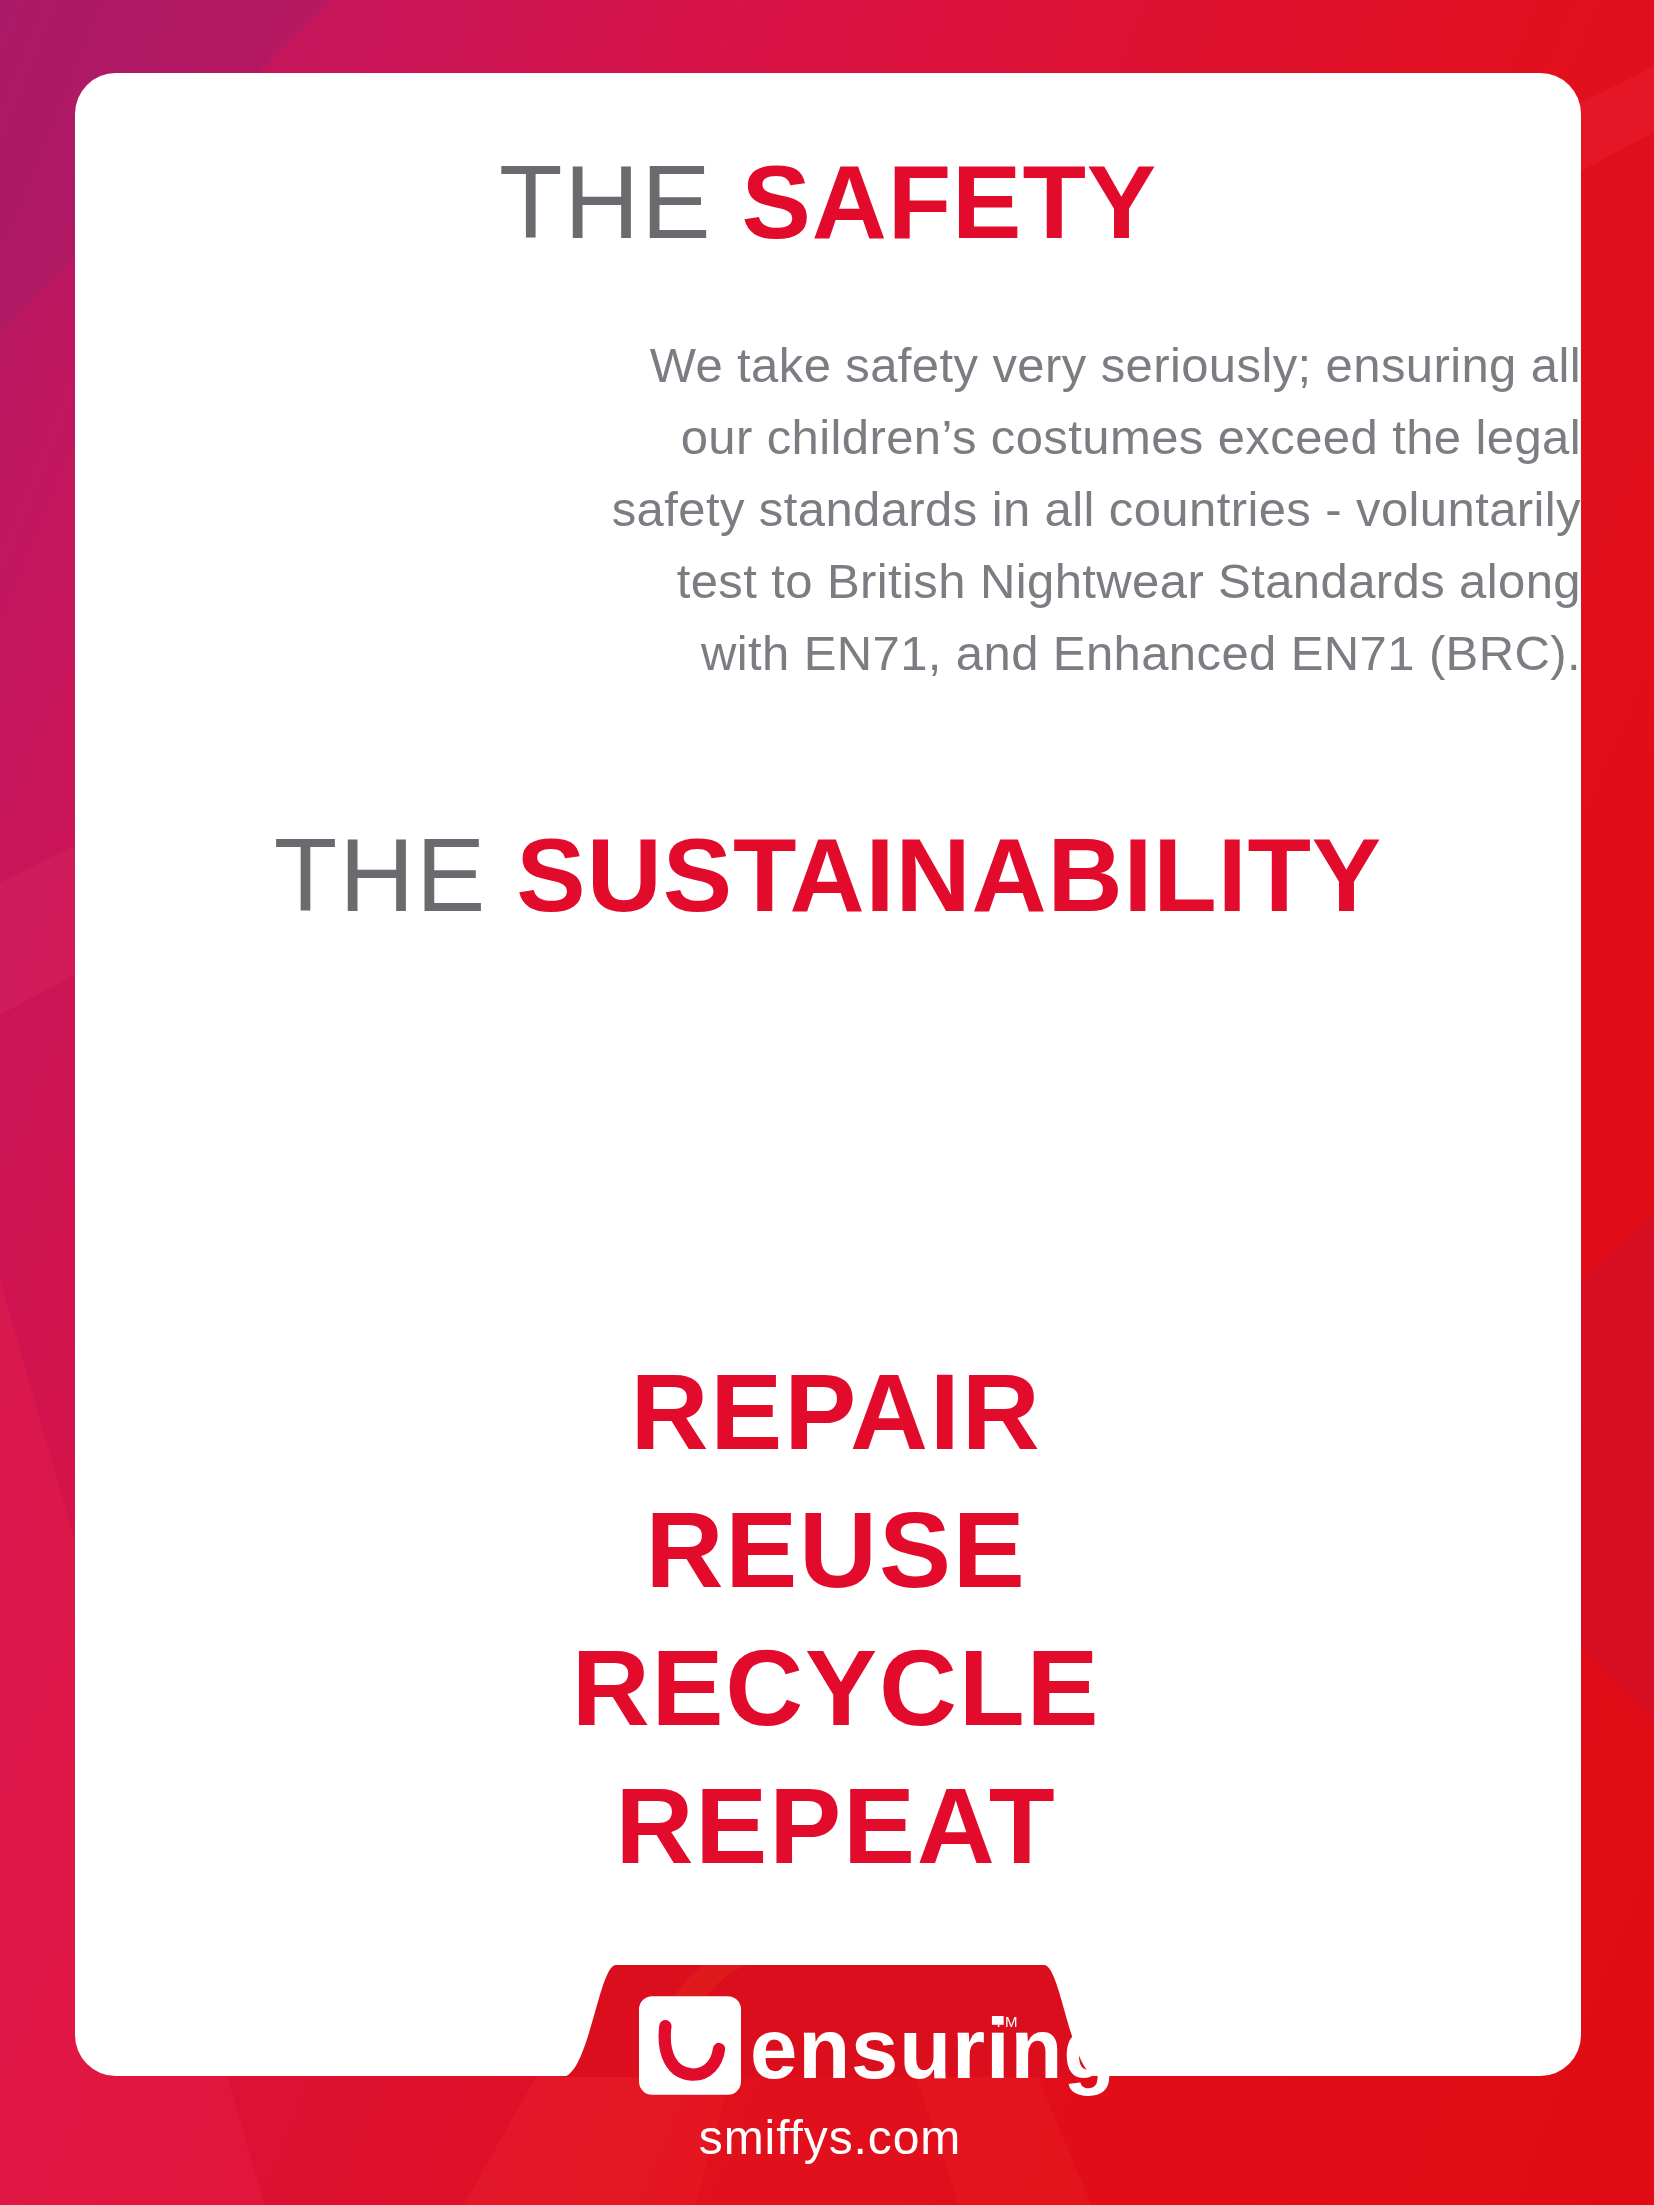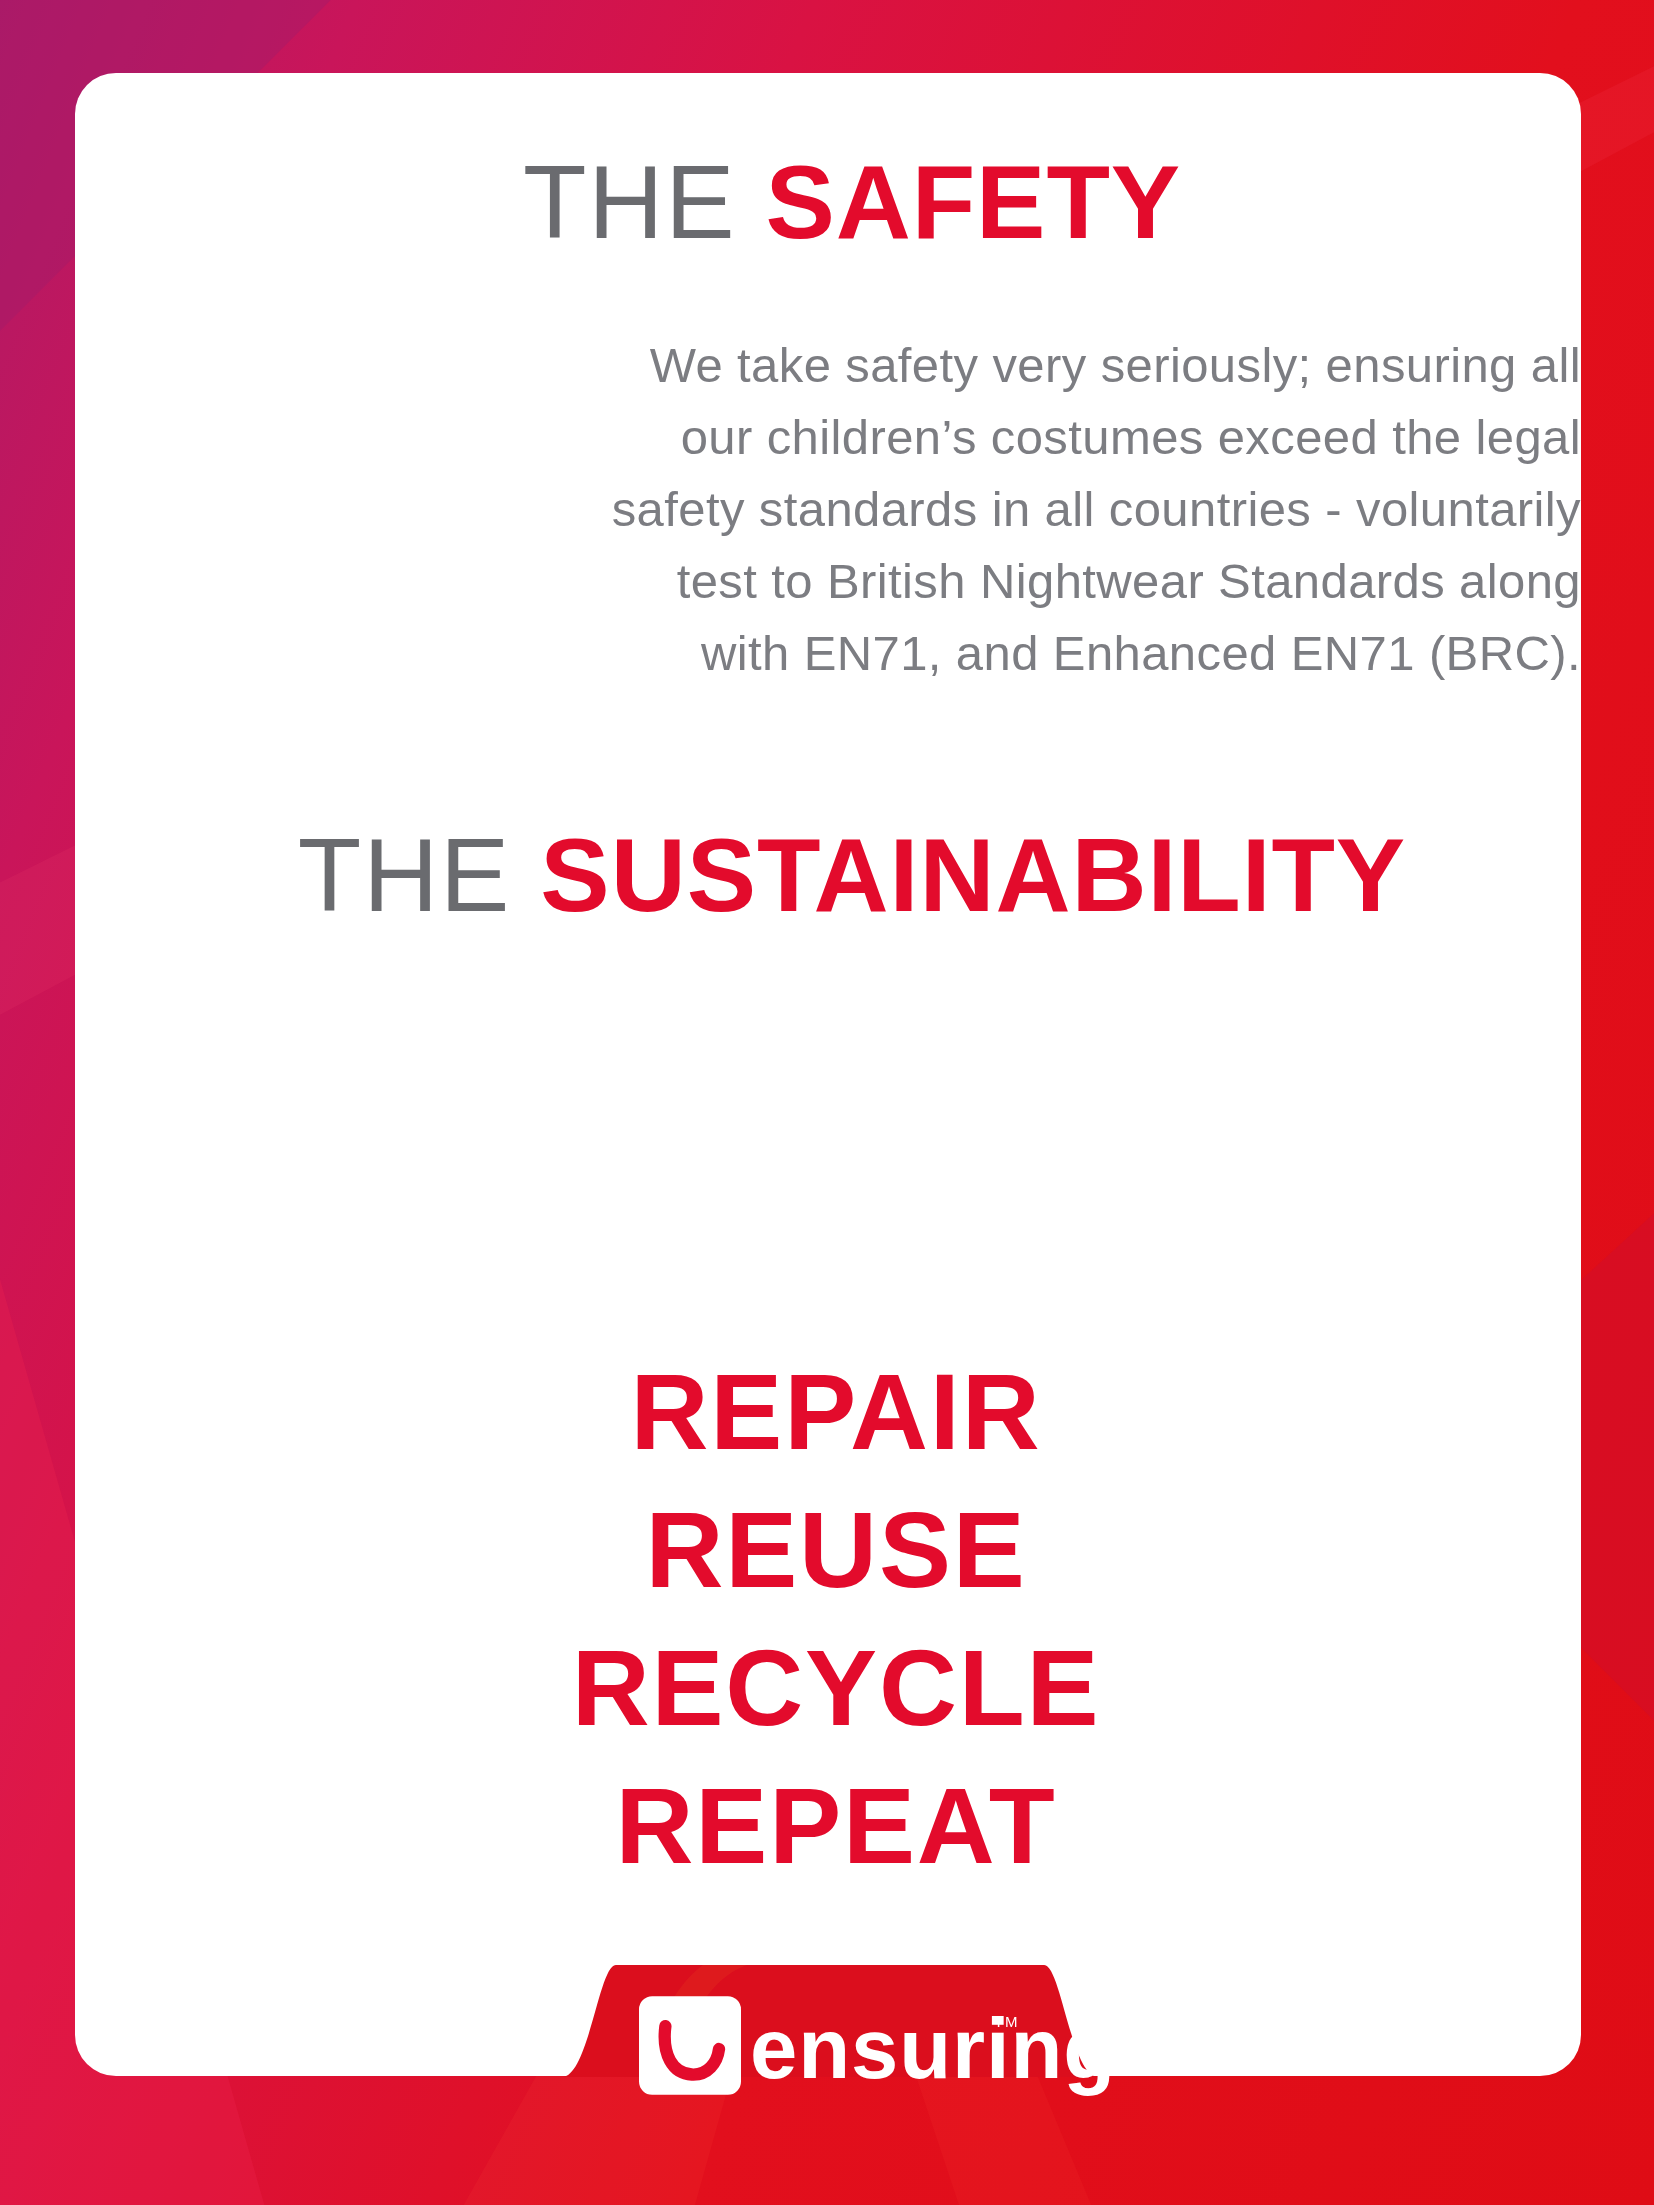--- a/index.html
+++ b/index.html
@@ -19,21 +19,21 @@
   .facet.f5{background:#ff4a3a;opacity:.10;clip-path:polygon(58% 100%,50% 82%,56% 82%,66% 100%);}
   .facet.f6{background:#c00e3f;opacity:.25;clip-path:polygon(100% 55%,100% 78%,84% 66%);}
 
   .card{
     position:absolute;left:75px;top:73px;width:1506px;height:2003px;
     background:#ffffff;border-radius:41px;
   }
 
   .heading{
     position:absolute;left:75px;width:1506px;text-align:center;
-    font-size:104px;line-height:132px;white-space:nowrap;padding-left:24px;
+    font-size:104px;line-height:132px;white-space:nowrap;
   }
   .heading .prefix{color:#6a6b6f;font-weight:400;margin-right:.28em;letter-spacing:1.8px;}
   .heading .word{color:#e30b2c;font-weight:700;letter-spacing:0.9px;}
   .h-safety{top:136px;}
   .h-sustain{top:809px;}
 
   .para{
     position:absolute;left:75px;width:1506px;text-align:right;
     color:#7c7d82;font-size:49px;line-height:72px;
     white-space:pre-line;letter-spacing:0.4px;font-weight:400;
@@ -101,15 +101,16 @@
   </svg>
 
   <svg class="logo-square" viewBox="0 0 116 112">
     <rect x="0" y="0" width="116" height="112" rx="15" fill="#ffffff"></rect>
     <path d="M 30 34 C 26 66 38 88 60 89 C 78 90 89 76 91 60" fill="none" stroke="#e30b2c" stroke-width="14" stroke-linecap="round"></path>
   </svg>
 
   <div class="wordmark">ensuring</div>
   <div class="tm">TM</div>
 
+  <div class="website">smiffys.com</div>
 
 </div>
 
 
 </body></html>

